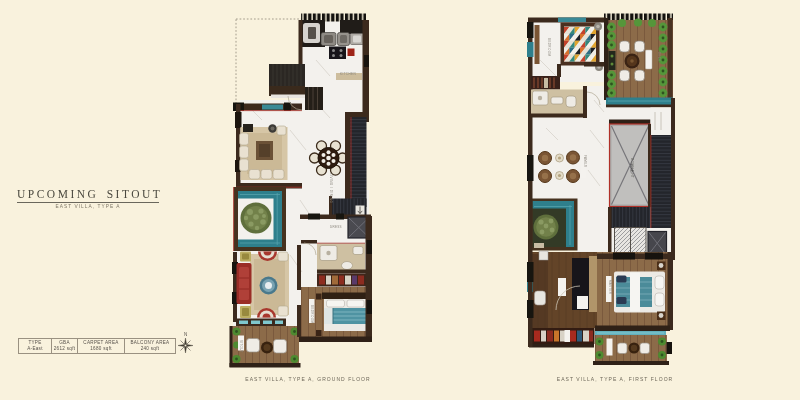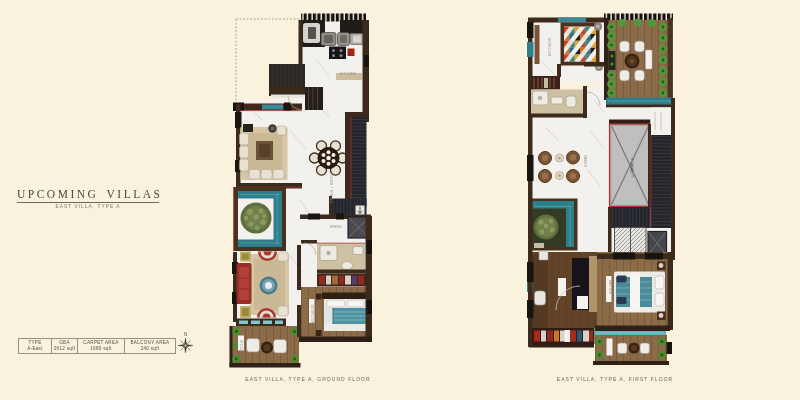--- a/index.html
+++ b/index.html
@@ -15,21 +15,21 @@
   #tbl{left:18px;top:338px;width:156px;height:14px;border:1px solid #9a9181;
      display:flex;}
   #tbl .c{border-right:1px solid #9a9181;display:flex;flex-direction:column;
      justify-content:center;text-align:center;font-size:4.6px;color:#57514a;
      letter-spacing:0.3px;line-height:6.5px;}
   #tbl .c:last-child{border-right:none;}
   .cap{font-size:5px;letter-spacing:1.05px;color:#6d6759;white-space:nowrap;text-align:center;}
 </style>
 </head>
 <body>
-<div id="title" class="abs">UPCOMING VILLAS</div>
+<div id="title" class="abs">UPCOMING SITOUT</div>
 <div id="titleline" class="abs"></div>
 <div id="subtitle" class="abs">EAST VILLA, TYPE A</div>
 
 <div id="tbl" class="abs">
   <div class="c" style="width:32px;">TYPE<br>A-East</div>
   <div class="c" style="width:25px;">GBA<br>2612 sqft</div>
   <div class="c" style="width:46px;">CARPET AREA<br>1680 sqft</div>
   <div class="c" style="flex:1;">BALCONY AREA<br>240 sqft</div>
 </div>
 

